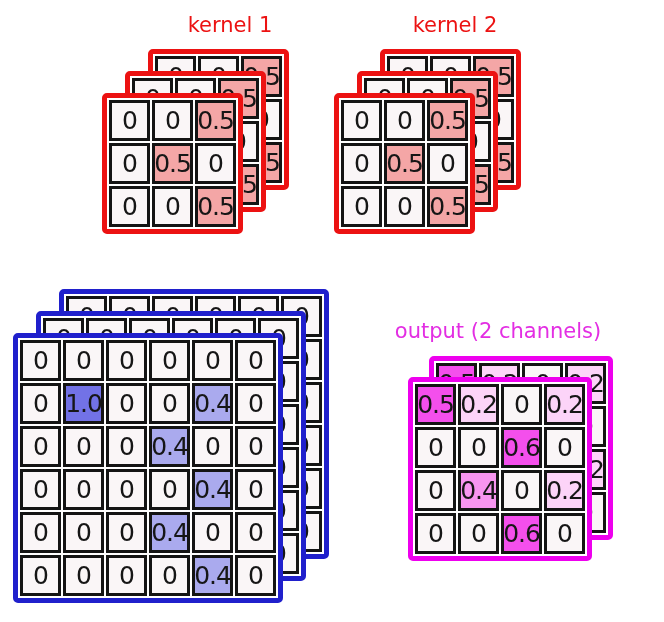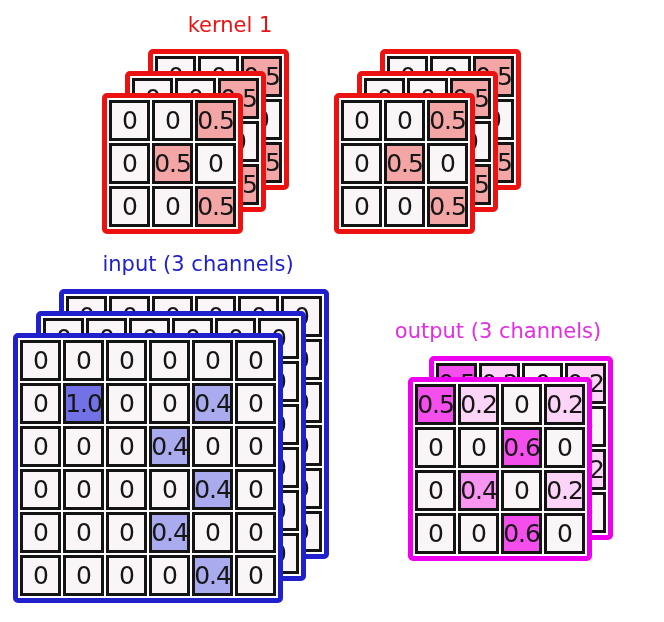--- a/index.html
+++ b/index.html
@@ -37,24 +37,24 @@
   .hl-mag-medium{background:var(--magenta-medium);}
   .hl-mag-light{background:var(--magenta-light);}
 </style>
 </head>
 <body>
 
 <div class="canvas">
 
   <div class="title title-red" style="left:130px;top:8px;width:200px;">kernel 1</div>
 
-
-  <div class="title title-blue" style="left:18px;top:247px;width:360px;">input (3 channels)</div>
-
-  <div class="title title-magenta" style="left:343px;top:314px;width:310px;">output (3 channels)</div>
+  <div class="title title-red" style="left:355px;top:8px;width:200px;">kernel 2</div>
+
+
+  <div class="title title-magenta" style="left:343px;top:314px;width:310px;">output (2 channels)</div>
 
   <div class="stack stack-red" style="left:102px;top:49px;width:187px;height:185px;">
       <div class="layer" style="left: 46px; top: 0px; z-index: 1;">
         <div class="grid" style="grid-template-columns: repeat(3, auto);">
           <div class="cell">0</div>
           <div class="cell">0</div>
           <div class="cell hl-red">0.5</div>
           <div class="cell">0</div>
           <div class="cell hl-red">0.5</div>
           <div class="cell">0</div>

